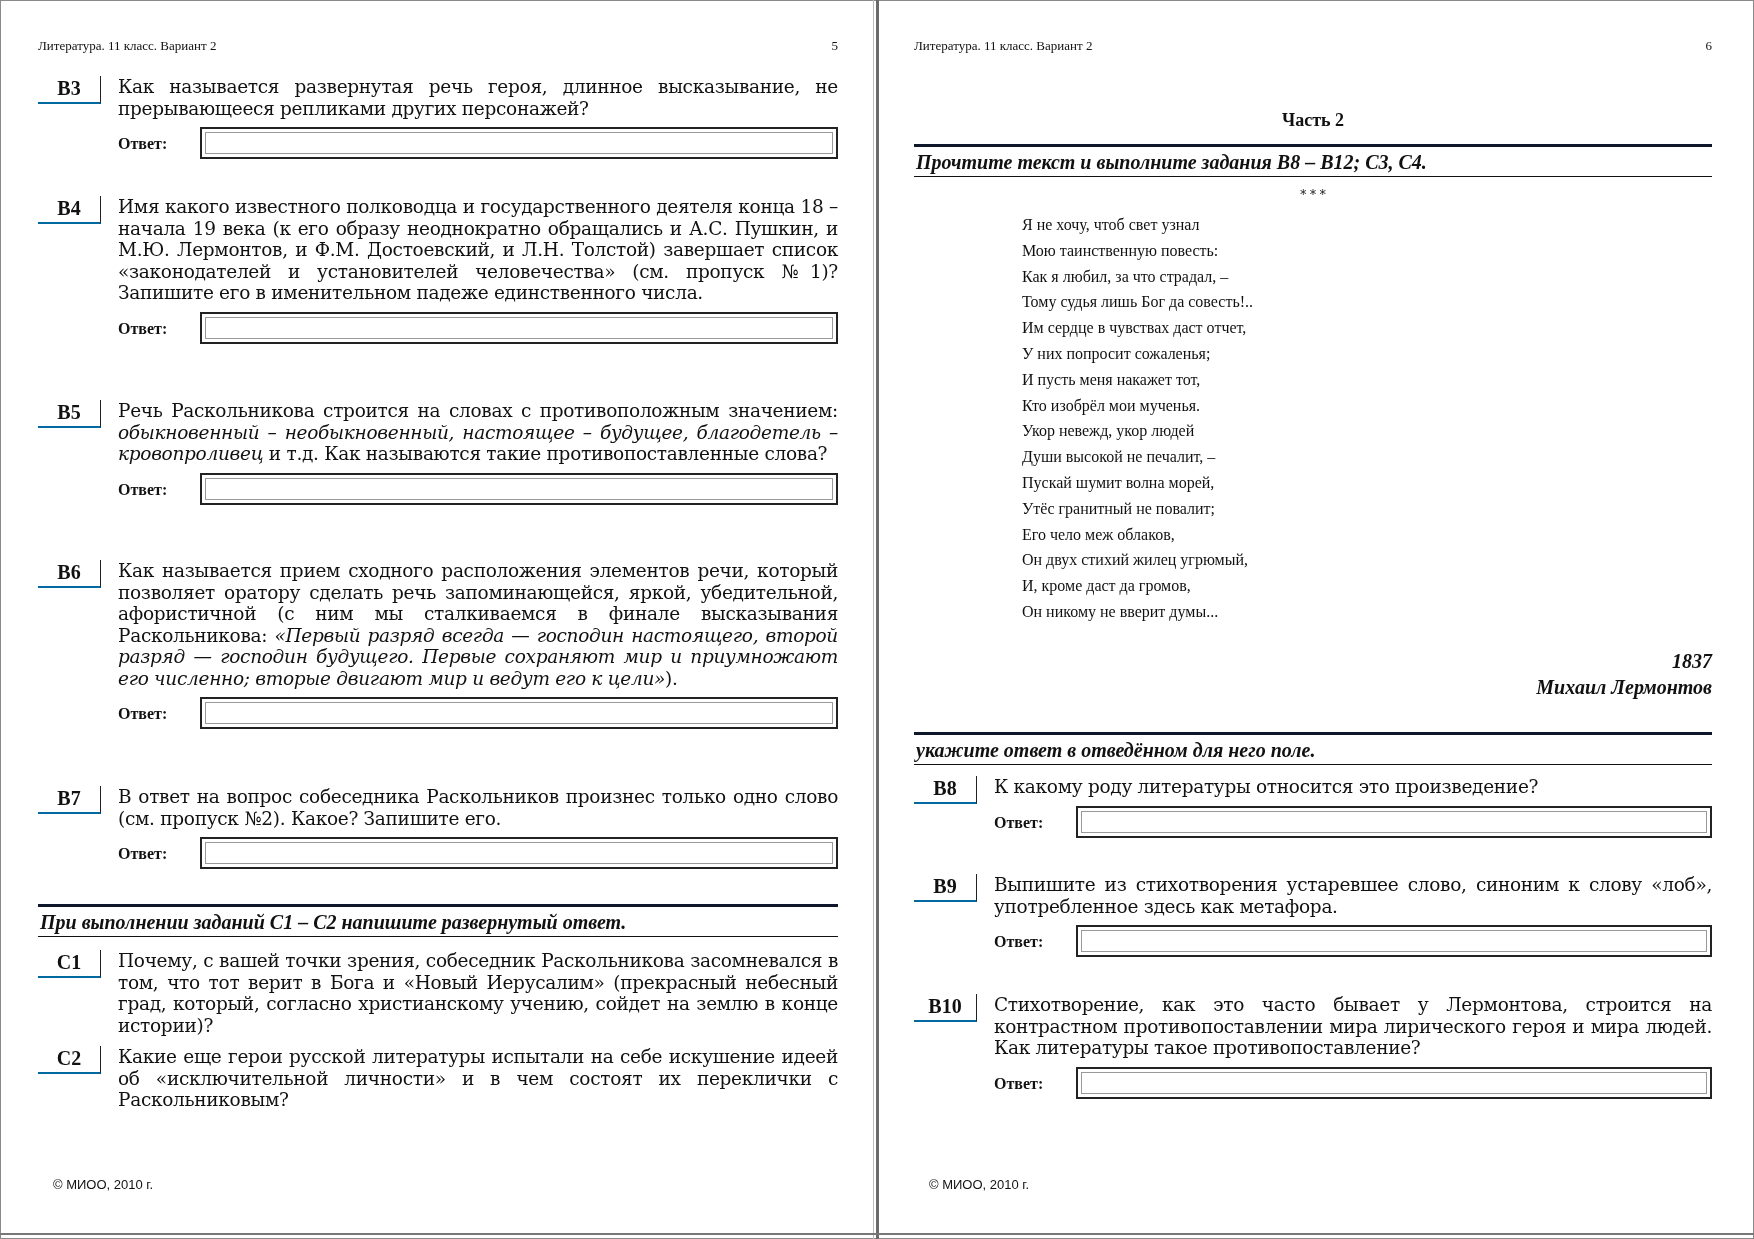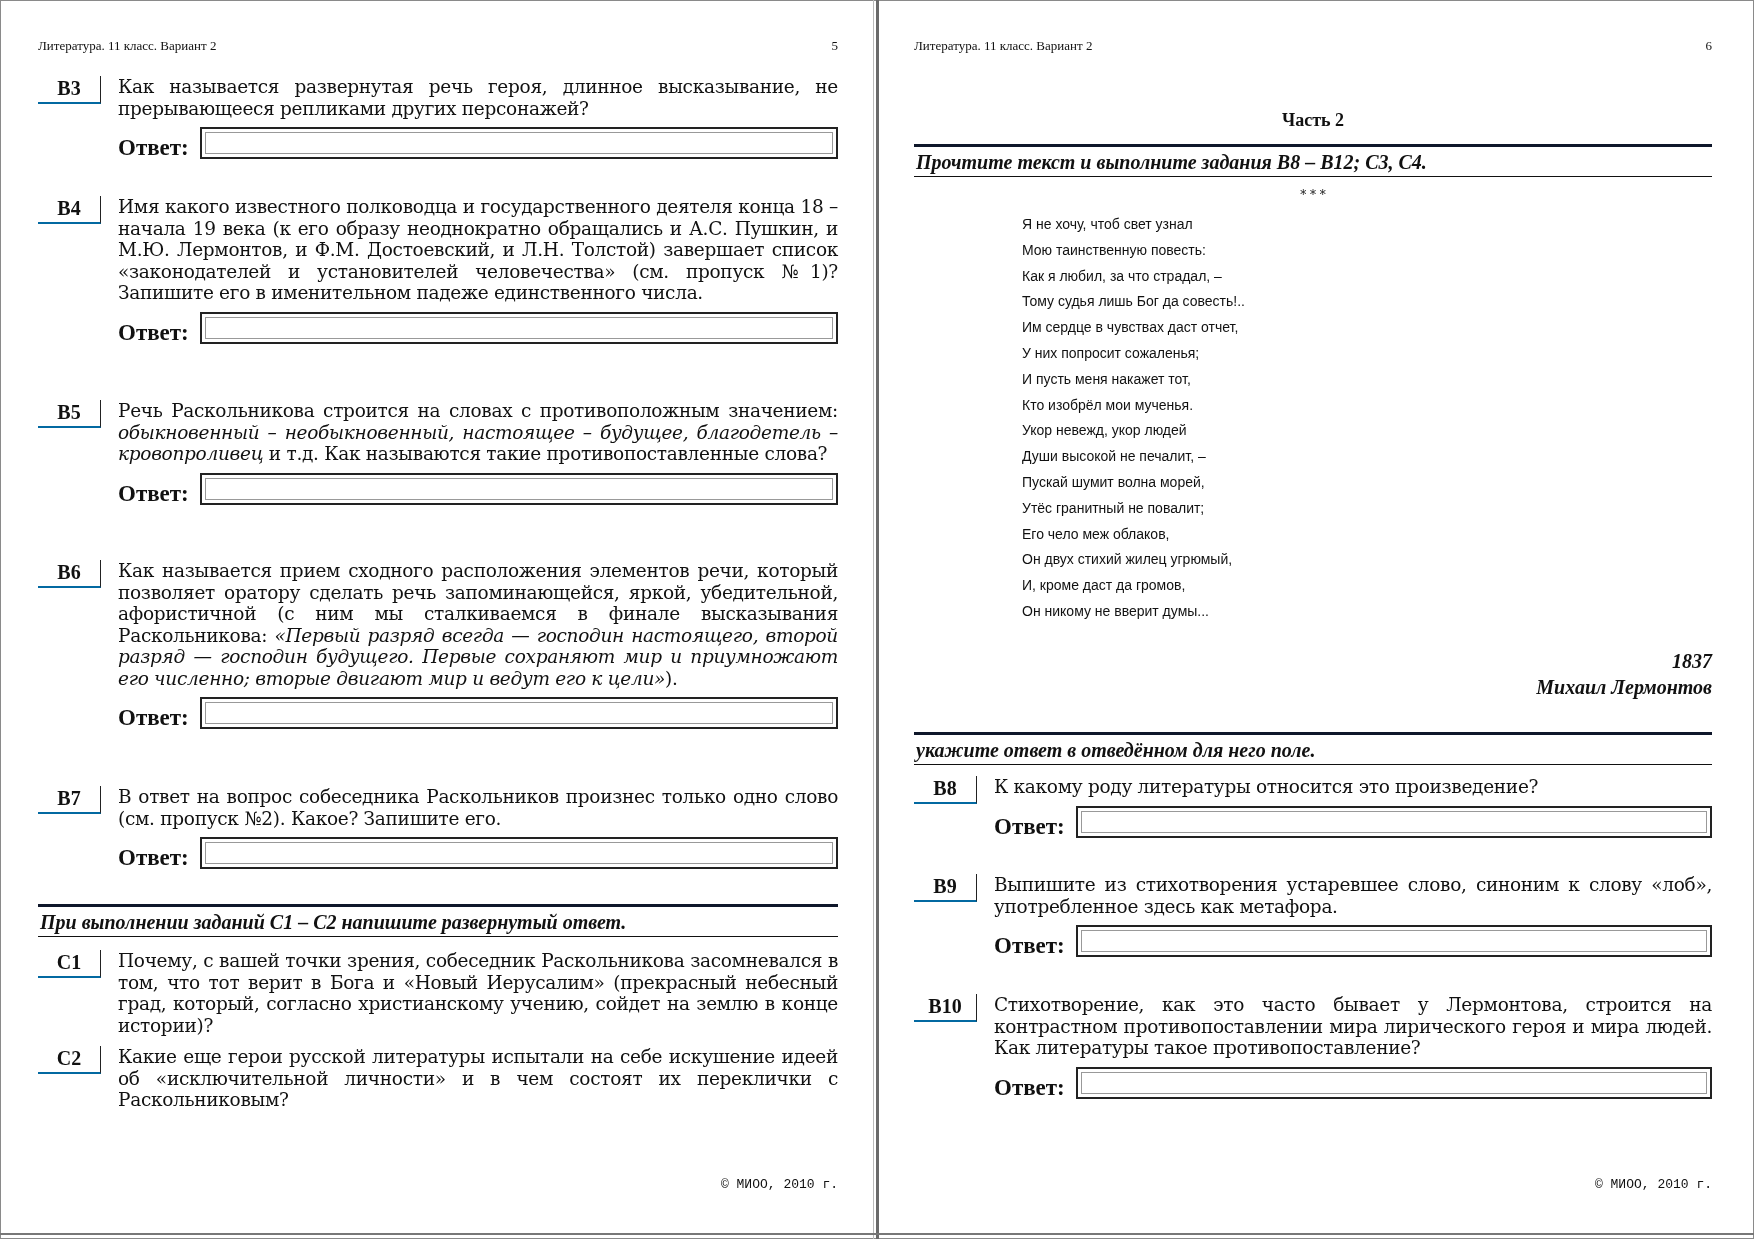--- a/index.html
+++ b/index.html
@@ -24,40 +24,40 @@
     position: absolute; left: 0; top: 0; width: 62px; text-align: center;
     font-weight: bold; font-size: 20px; font-family: "Liberation Serif", serif;
     border-right: 1px solid #222; border-bottom: 2px solid #0369a1; height: 26px; line-height: 24px;
   }
   .task-text {
     margin-left: 80px; font-size: 18.5px; line-height: 21.5px; text-align: justify;
     font-family: "DejaVu Serif", serif; letter-spacing: -0.3px;
   }
   .task-text i { font-style: italic; margin-top: 14px; }
   .answer-row { margin-left: 80px; margin-top: 8px; height: 38px; position: relative; }
-  .answer-label { position: absolute; left: 0; top: 8px; font-weight: bold; font-size: 23px; font-family: "Liberation Serif", serif; }
+  .answer-label { position: absolute; left: 0; top: 8px; font-weight: bold; font-size: 16px; font-family: "Liberation Serif", serif; }
   .answer-box {
     position: absolute; left: 82px; right: 0; top: 0; height: 32px;
     border: 2px solid #222; box-sizing: border-box;
   }
   .answer-box::after {
     content: ""; position: absolute; left: 3px; right: 3px; top: 3px; bottom: 3px; border: 1px solid #999;
   }
 
   .section-bar {
     position: absolute; left: 0; right: 0; border-top: 3px solid #0f172a; border-bottom: 1px solid #111;
     font-weight: bold; font-style: italic; font-size: 20px; font-family: "Liberation Serif", serif;
     padding: 4px 0 2px 2px;
   }
   .part-title { position: absolute; left: 0; right: 0; text-align: center; font-weight: bold; font-size: 18px; font-family: "Liberation Serif", serif; }
   .asterisks { position: absolute; left: 0; right: 0; text-align: center; font-size: 12px; }
-  .poem { position: absolute; left: 108px; font-size: 14px; line-height: 25.8px; font-family: Liberation Sans, sans-serif; }
+  .poem { position: absolute; left: 108px; font-size: 16px; line-height: 25.8px; font-family: Liberation Serif, serif; }
   .poem div { white-space: nowrap; }
   .poem-date, .poem-author { position: absolute; right: 0; font-style: italic; font-size: 20px; font-family: "Liberation Serif", serif; font-weight: bold; }
-  .footer { position: absolute; top: 1177px; left: 15px; right: 0; text-align: right; font-size: 13px; font-family: Liberation Mono, monospace; }
+  .footer { position: absolute; top: 1177px; left: 15px; right: 0; text-align: left; font-size: 13px; font-family: Liberation Sans, sans-serif; }
 </style>
 </head>
 <body>
 
 <div class="frame"></div>
 <div class="spine2"></div>
 <div class="spine"></div>
 <div class="bottomline"></div>
 
 <div class="page left">

